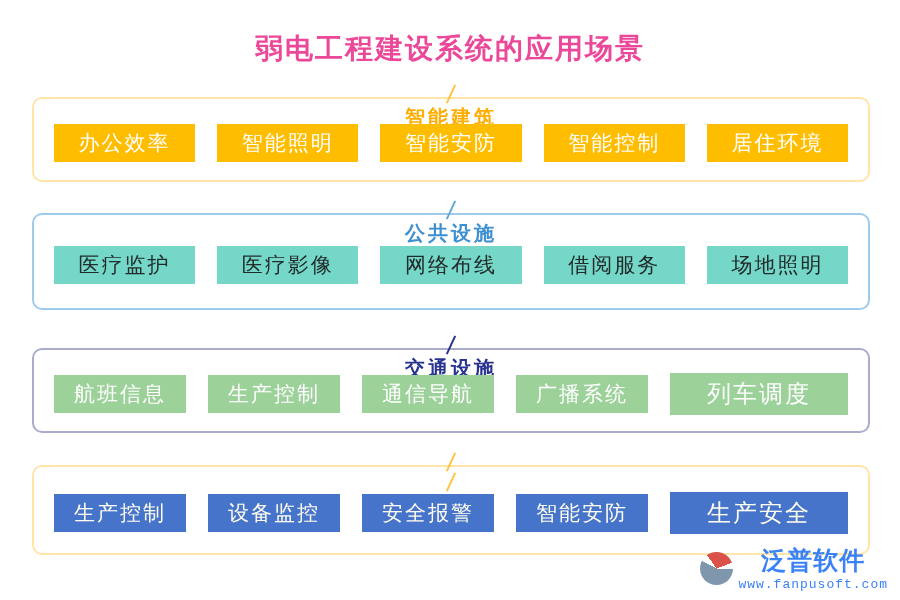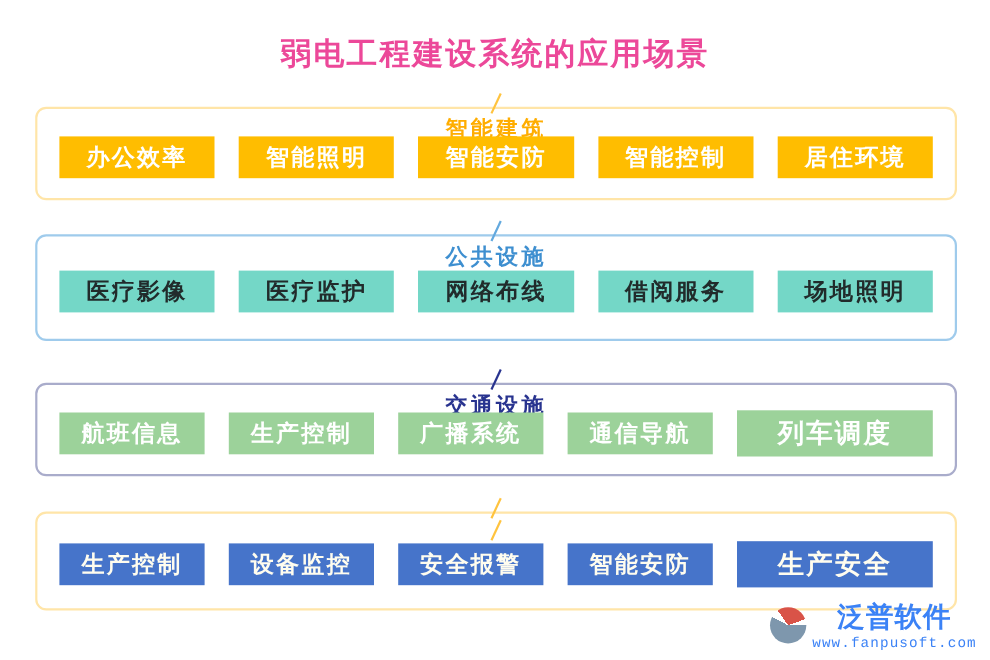--- a/index.html
+++ b/index.html
@@ -40,21 +40,21 @@
 
   .btn-row {
     position: absolute; left: 20px; right: 20px; top: 54%;
     transform: translateY(-50%);
     display: flex; gap: 22px; align-items: center;
   }
   .btn {
     flex: 1 1 0; height: 38px; border-radius: 0;
     background: var(--btn-bg); color: var(--btn-fg);
     display: flex; align-items: center; justify-content: center;
-    font-size: 21px; font-weight: bold; letter-spacing: 2px;
+    font-size: 21px; font-weight: normal; letter-spacing: 2px;
     cursor: pointer; white-space: nowrap;
   }
   .panel.s3 .btn:last-child,
   .panel.s4 .btn:last-child { flex: 1.35 1 0; font-size: 24px; height: 42px; }
 
   .logo {
     position: absolute; right: 12px; bottom: 8px;
     display: flex; align-items: flex-start; gap: 5px;
   }
   .logo-icon {
@@ -93,41 +93,41 @@
 
 <section class="panel s2" style="--accent: #63A9DE; --title-color: #3E8FD0; --border: #9FCBEC; --btn-bg: #74D7C7; --btn-fg: #212B2B;">
   <div class="header-strip">
     <span class="line"></span>
     <span class="slash"></span>
     <span class="sec-title">公共设施</span>
     <span class="slash"></span>
     <span class="line"></span>
   </div>
   <div class="btn-row">
+    <div class="btn">医疗监护</div>
     <div class="btn">医疗影像</div>
-    <div class="btn">医疗监护</div>
     <div class="btn">网络布线</div>
     <div class="btn">借阅服务</div>
     <div class="btn">场地照明</div>
   </div>
 </section>
 
 <section class="panel s3" style="--accent: #28338F; --title-color: #28338F; --border: #A9ACCB; --btn-bg: #9CD29A; --btn-fg: #FFFFFF;">
   <div class="header-strip">
     <span class="line"></span>
     <span class="slash"></span>
     <span class="sec-title">交通设施</span>
     <span class="slash"></span>
     <span class="line"></span>
   </div>
   <div class="btn-row">
     <div class="btn">航班信息</div>
     <div class="btn">生产控制</div>
+    <div class="btn">通信导航</div>
     <div class="btn">广播系统</div>
-    <div class="btn">通信导航</div>
     <div class="btn">列车调度</div>
   </div>
 </section>
 
 <section class="panel s4" style="--accent: #FFC33E; --title-color: #FFA800; --border: #FFE5A8; --btn-bg: #4674CA; --btn-fg: #FFFDEF;">
   <div class="header-strip">
     <span class="line"></span>
     <span class="slash"></span>
     <span class="slash"></span>
     <span class="line"></span>

